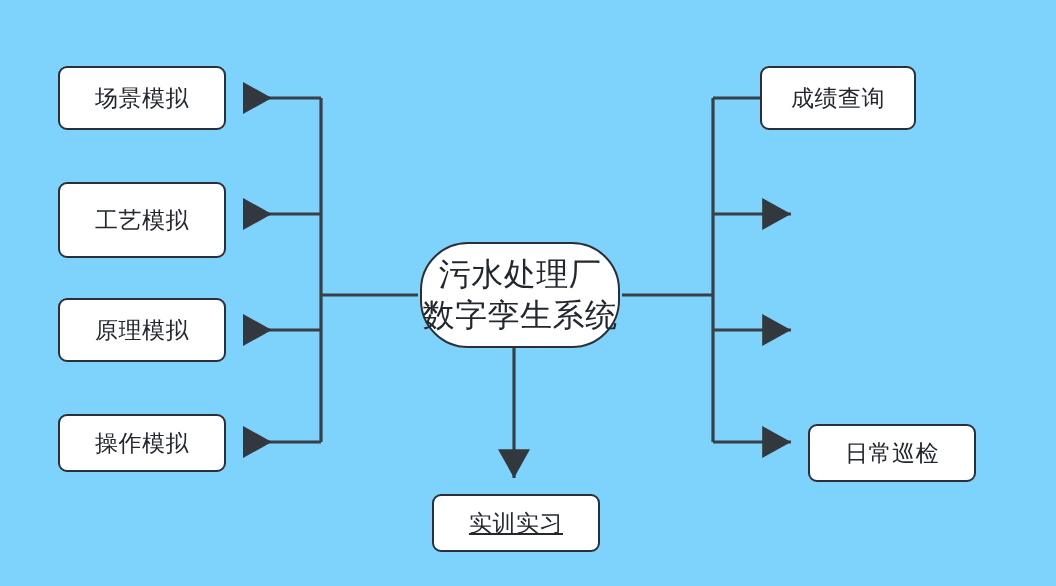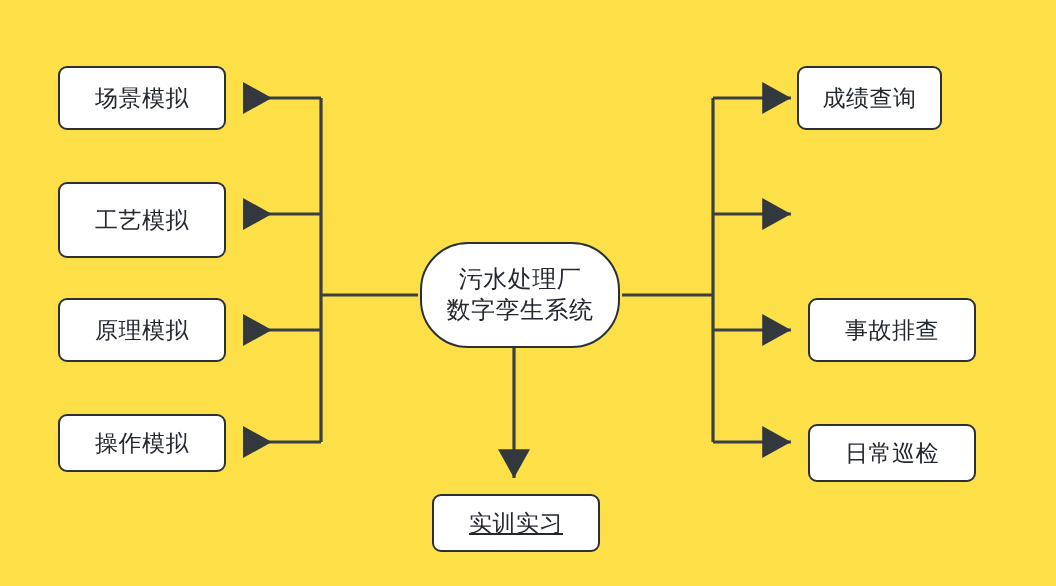--- a/index.html
+++ b/index.html
@@ -7,21 +7,21 @@
     padding: 0;
     background: #ffffff;
   }
   body {
     font-family: "Liberation Sans", "DejaVu Sans", sans-serif;
   }
   #diagram-canvas {
     position: relative;
     width: 1056px;
     height: 586px;
-    background: #fde047;
+    background: #7dd3fc;
     overflow: hidden;
   }
   #edge-layer {
     position: absolute;
     left: 0;
     top: 0;
     width: 1056px;
     height: 586px;
   }
   .node {
@@ -36,34 +36,34 @@
     text-align: center;
     color: #23272e;
     font-size: 23px;
     line-height: 1.22;
     letter-spacing: 0.5px;
     white-space: pre-line;
     z-index: 2;
   }
   .node.center-node {
     border-radius: 48px;
-    font-size: 24px;
+    font-size: 32px;
     line-height: 1.28;
   }
   
   #node-scene      { left: 58px;  top: 66px;  width: 168px; height: 64px; }
   #node-process    { left: 58px;  top: 182px; width: 168px; height: 76px; }
   #node-principle  { left: 58px;  top: 298px; width: 168px; height: 64px; }
   #node-operation  { left: 58px;  top: 414px; width: 168px; height: 58px; }
   
   #node-center     { left: 420px; top: 242px; width: 200px; height: 106px; }
   
   #node-practice   { left: 432px; top: 494px; width: 168px; height: 58px; text-decoration: underline; }
   
-  #node-score      { left: 797px; top: 66px;  width: 145px; height: 64px; }
+  #node-score      { left: 760px; top: 66px;  width: 156px; height: 64px; }
   #node-theory     { left: 808px; top: 183px; width: 168px; height: 65px; }
   #node-accident   { left: 808px; top: 298px; width: 168px; height: 64px; }
   #node-patrol     { left: 808px; top: 424px; width: 168px; height: 58px; }
 </style>
 </head>
 <body>
 
 <div id="diagram-canvas">
 
   <svg id="edge-layer" viewBox="0 0 1056 586" xmlns="http://www.w3.org/2000/svg">
@@ -112,17 +112,16 @@
   <div class="node" id="node-operation">操作模拟</div>
 
   <div class="node center-node" id="node-center">污水处理厂
 数字孪生系统</div>
 
   <div class="node" id="node-practice">实训实习</div>
 
   <div class="node" id="node-score">成绩查询</div>
 
 
-  <div class="node" id="node-accident">事故排查</div>
 
   <div class="node" id="node-patrol">日常巡检</div>
 
 </div>
 
 </body></html>

